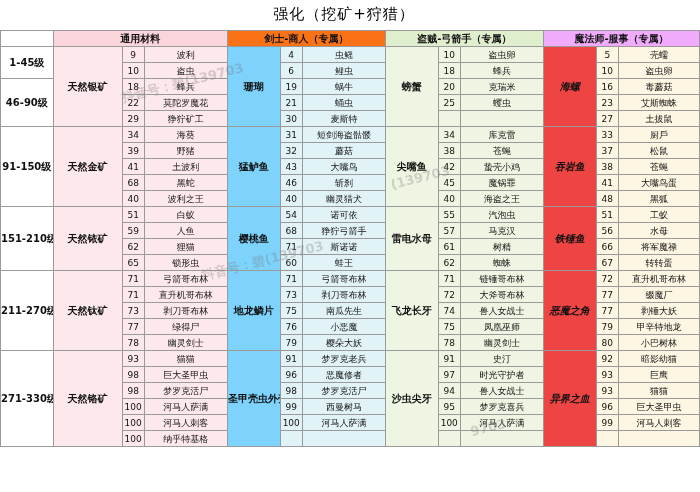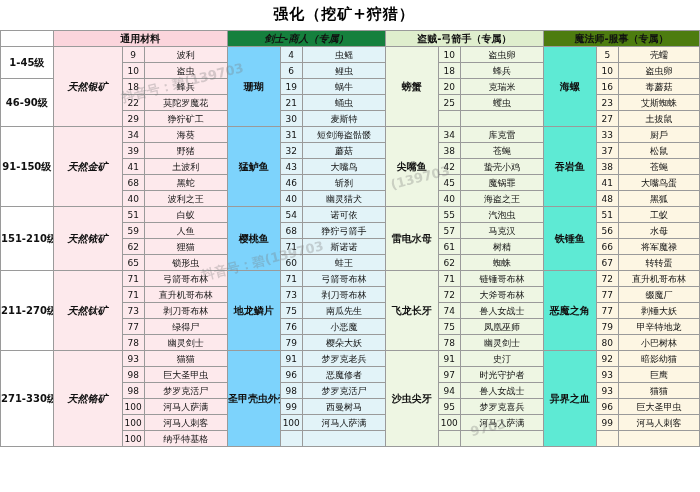--- a/index.html
+++ b/index.html
@@ -11,21 +11,21 @@
   #page {
     width: 700px;
     height: 492px;
     position: relative;
     overflow: hidden;
     background: #ffffff;
   }
   #title {
     text-align: center;
     font-size: 15px;
-    font-weight: bold;
+    font-weight: normal;
     color: #000;
     padding: 5px 12px 6px 0;
     letter-spacing: 1px;
   }
   table.grid {
     border-collapse: collapse;
     table-layout: fixed;
     width: 700px;
     font-size: 9px;
     color: #111;
@@ -58,29 +58,29 @@
     font-size: 9px;
     width: 22px;
   }
   .nm {
     font-size: 9px;
   }
   
   .c-common   { background: #fde9ec; }
   .c-common-h { background: #fbd5dc; margin-left: 43px; }
   .c-sword    { background: #e2f3f8; }
-  .c-sword-h  { background: #15803d; font-style: italic; }
+  .c-sword-h  { background: #f97316; }
   .c-thief    { background: #eef6e3; }
   .c-thief-h  { background: #dfeecd; }
   .c-mage     { background: #fdf6e3; }
-  .c-mage-h   { background: #4d7c0f; }
-  .c-ore      { background: #fde9ec; font-style: italic; }
+  .c-mage-h   { background: #f0abfc; }
+  .c-ore      { background: #fde9ec; }
   .mat-sword  { background: #7dd3fc; }
   .mat-thief  { background: #eef6e3; }
-  .mat-mage   { background: #5eead4; }
+  .mat-mage   { background: #ef4444; font-style: italic; }
   .wm {
     position: absolute;
     color: rgba(120,120,120,0.30);
     font-size: 13px;
     font-weight: bold;
     pointer-events: none;
     white-space: nowrap;
   }
   .wm1 { left: 120px; top: 74px; transform: rotate(-14deg); }
   .wm2 { left: 390px; top: 170px; transform: rotate(-14deg); }

